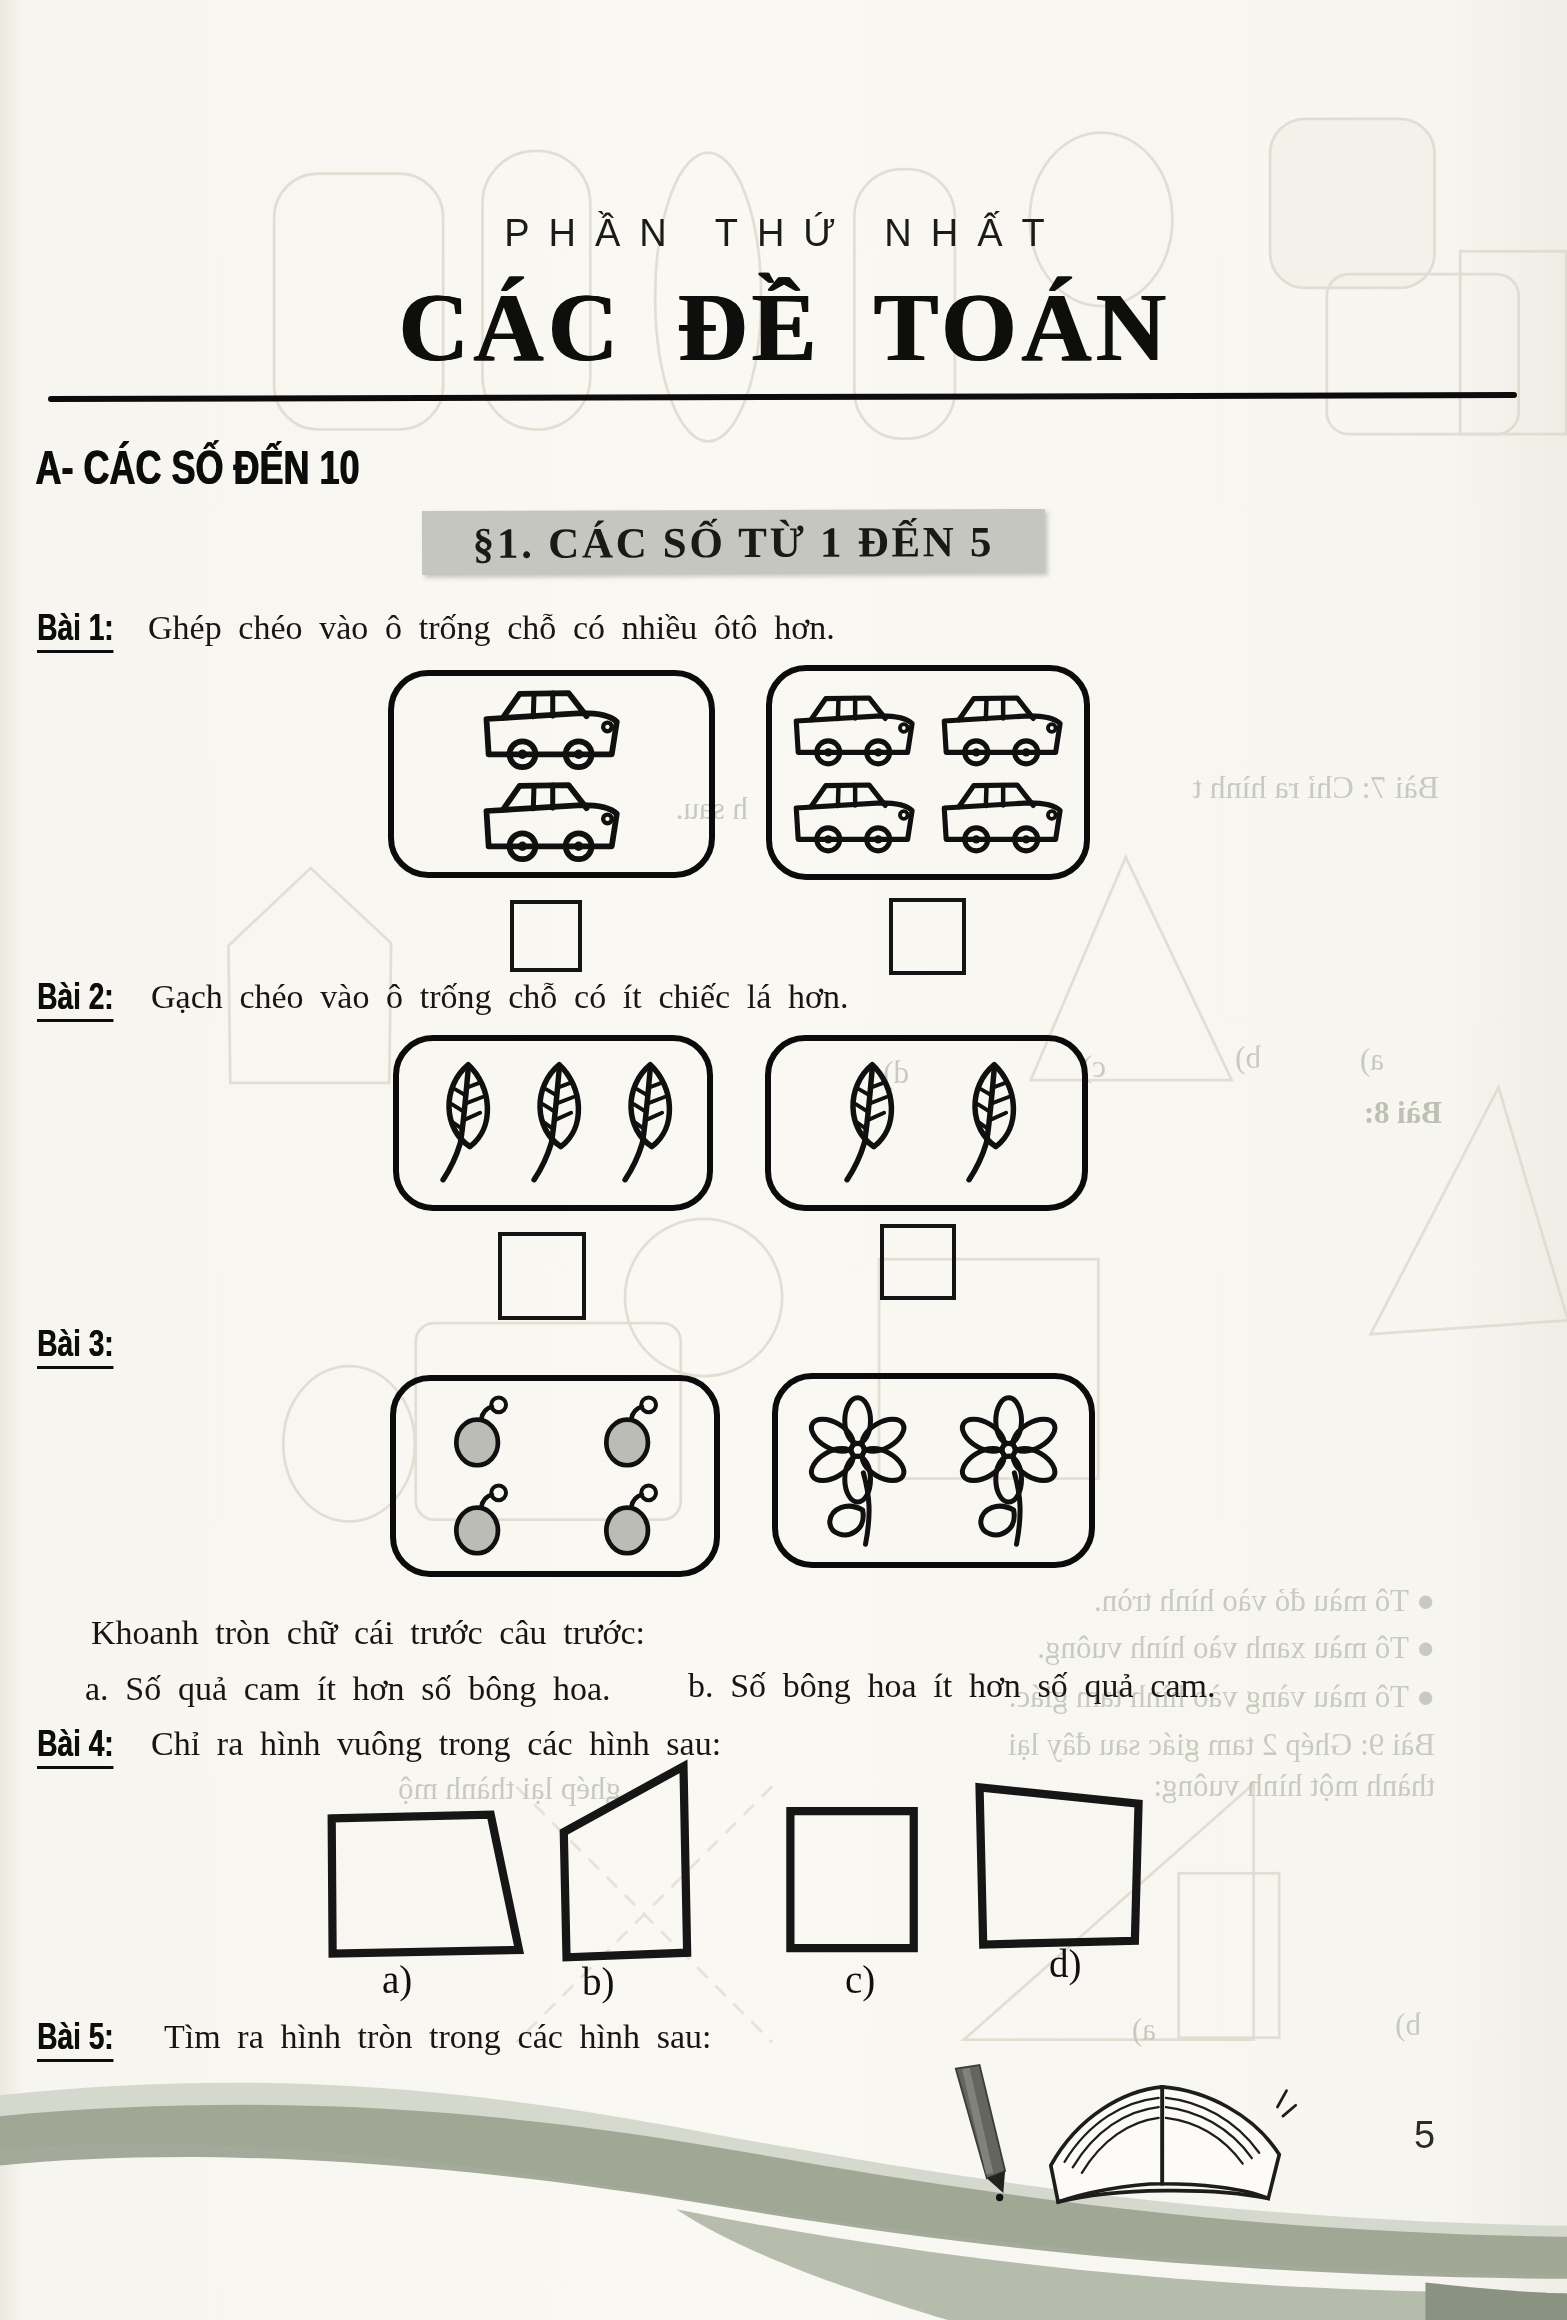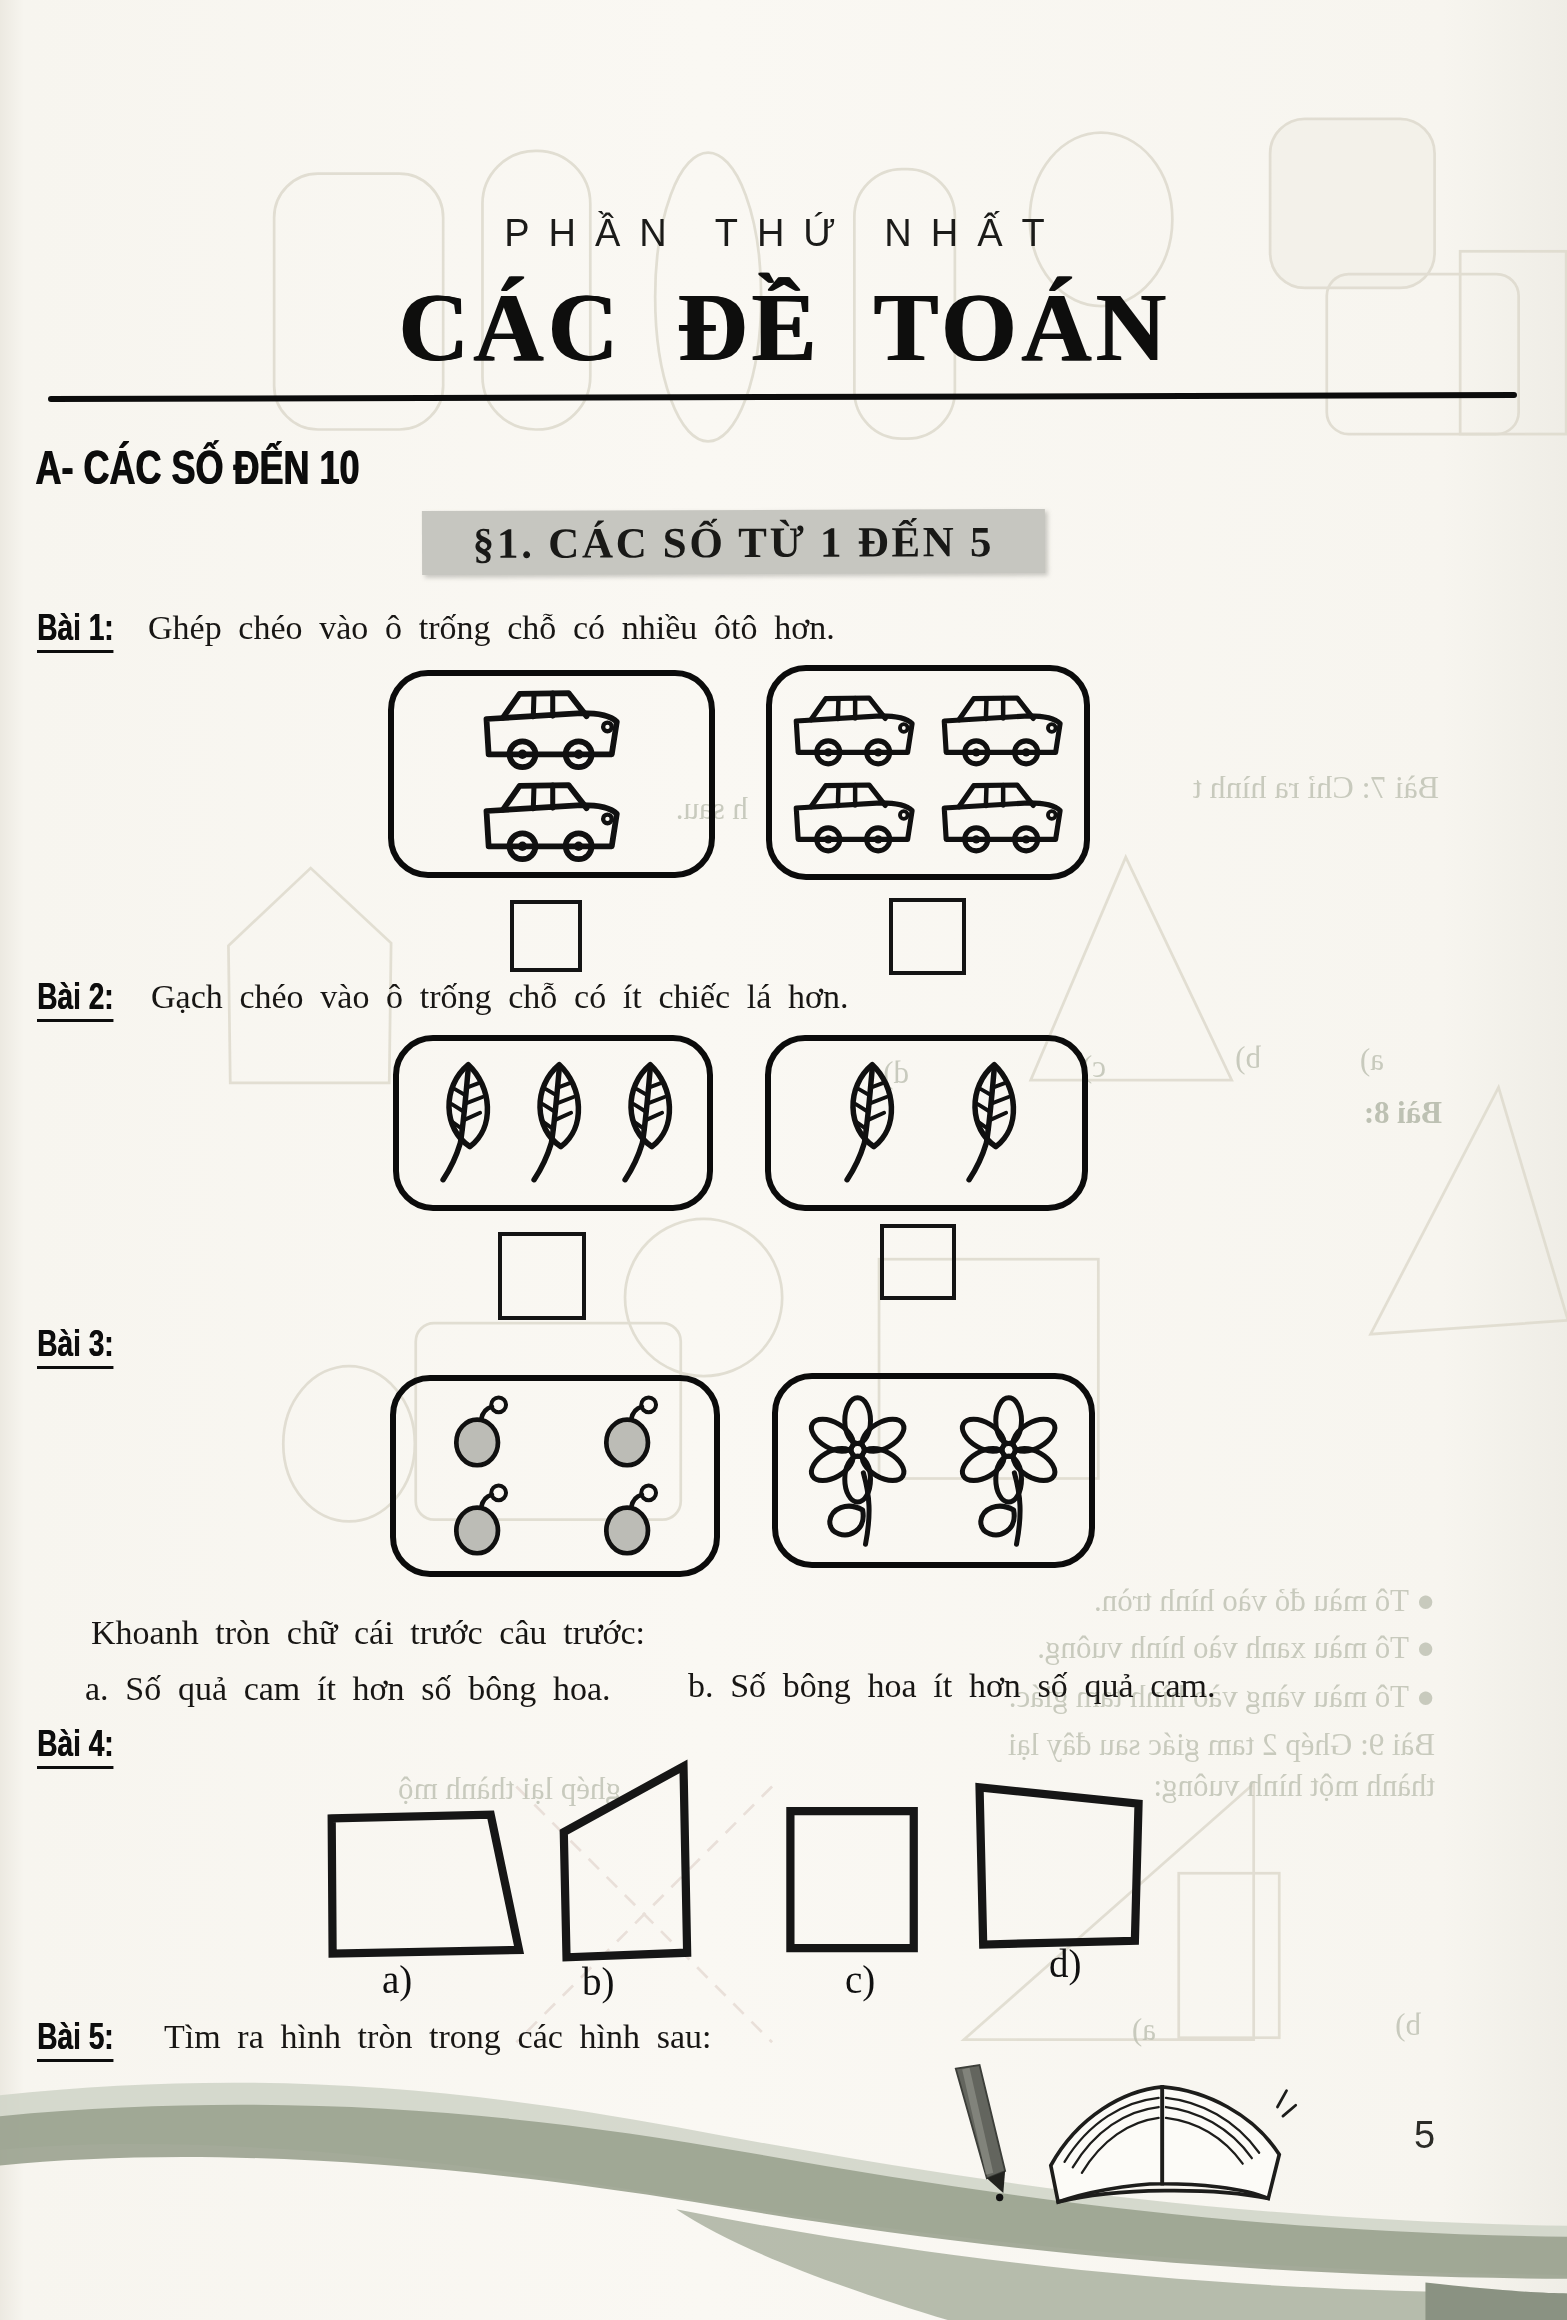--- a/index.html
+++ b/index.html
@@ -214,20 +214,21 @@
       </svg>
   </div>
 
   <div class="abs serif" style="left:91px;top:1614px">Khoanh tròn chữ cái trước câu trước:</div>
   <div class="abs serif" style="left:85px;top:1670px">a. Số quả cam ít hơn số bông hoa.</div>
   <div class="abs serif" style="left:688px;top:1667px">b. Số bông hoa ít hơn số quả cam.</div>
 
   <div class="abs" style="left:37px;top:1723px">
     <span class="bai">Bài 4:</span>
   </div>
+  <div class="abs serif" style="left:151px;top:1725px">Chỉ ra hình vuông trong các hình sau:</div>
 
   <svg class="abs" style="left:0;top:0;z-index:2;pointer-events:none" width="1568" height="2321" viewBox="0 0 1716 2540">
     <g fill="none" stroke="#161616" stroke-width="9" stroke-linejoin="miter">
       <polygon points="363,1990 537,1986 568,2134 364,2138"></polygon>
       <polygon points="617,2005 748,1933 752,2137 620,2142"></polygon>
       <polygon points="865,1982 1000,1982 1000,2132 865,2132"></polygon>
       <polygon points="1072,1956 1246,1974 1242,2124 1076,2128"></polygon>
     </g>
   </svg>
   <div class="shape-label" style="left:382px;top:1957px">a)</div>

